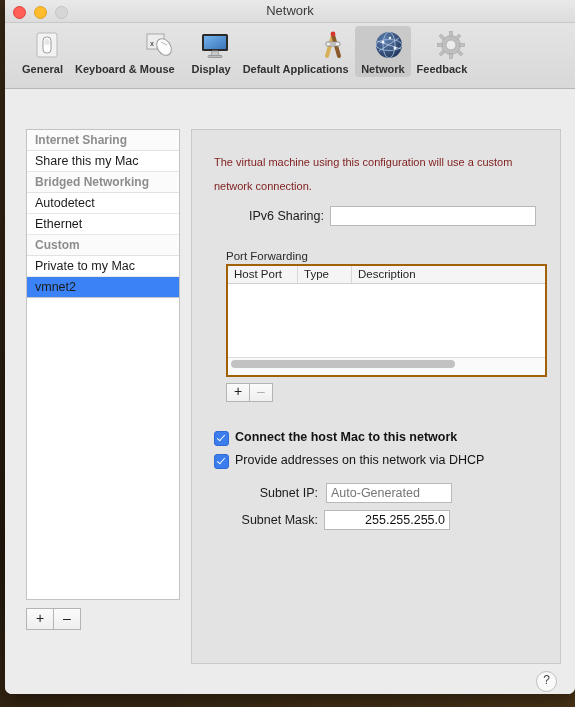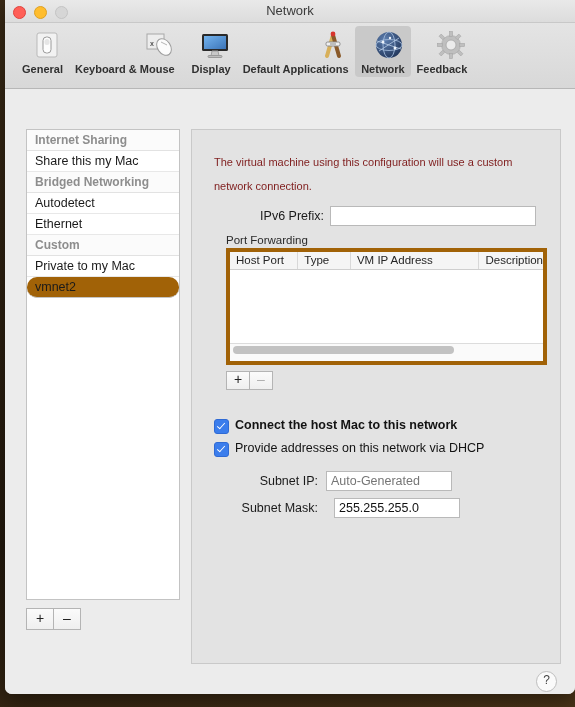--- a/index.html
+++ b/index.html
@@ -69,21 +69,21 @@
     font-size: 12px; font-weight: bold; color: #8d8d8d;
     padding: 3px 0 3px 8px;
     background: #fbfbfb;
     border-bottom: 1px solid #e2e2e2;
   }
   .sbrow {
     font-size: 12.5px; color: #1a1a1a;
     padding: 3px 0 3px 8px;
     border-bottom: 1px solid #e8e8e8;
   }
-  .sbrow.sel { background: #a16207; border-bottom-color: #c4c4c4; border-radius: 10px; }
+  .sbrow.sel { background: #3b82f6; border-bottom-color: #c4c4c4; }
   .sb-buttons { position: absolute; left: 21px; top: 519px; display: flex; }
   .sqbtn {
     width: 26px; height: 20px;
     background: linear-gradient(#fbfbfb, #efefef);
     border: 1px solid #b4b4b4;
     font-size: 14px; line-height: 18px; text-align: center;
     color: #222;
   }
   .sqbtn.mid { border-left: none; }
   .sqbtn.dis { color: #b0b0b0; }
@@ -117,21 +117,21 @@
   .tfield {
     background: #fff; border: 1px solid #b9b9b9;
     height: 18px; font-size: 12.5px; color: #111;
     padding: 0 4px; line-height: 18px;
     font-family: "Liberation Sans", sans-serif;
   }
   .tfield.ph { color: #737373; }
   
   .pf-title { font-size: 11.5px; color: #2a2a2a; }
   .pf-table {
-    background: #fff; border: 4px solid #a16207;
+    background: #fff; border: 2px solid #a16207;
     position: relative; overflow: hidden;
   }
   .pf-head { display: flex; height: 17px; background: #f5f5f5; border-bottom: 1px solid #cfcfcf; }
   .pf-th {
     font-size: 11.5px; color: #252525;
     padding: 1px 0 0 6px; border-right: 1px solid #d8d8d8;
     line-height: 15px;
   }
   .pf-rows { height: 73px; background: #fff; }
   .pf-scrollwrap { height: 13px; background: #fafafa; border-top: 1px solid #dcdcdc; padding: 2px 3px; }
@@ -284,31 +284,30 @@
       <div class="sqbtn mid">–</div>
     </div>
 
     <div class="pane">
 
       <div class="desc">The virtual machine using this configuration will use a custom network connection.</div>
 
 
 
       <div class="fieldrow" style="margin:8px 22px 0 40px;">
-        <span class="flabel" style="width:92px;">IPv6 Prefix:</span>
+        <span class="flabel" style="width:92px;">IPv6 Sharing:</span>
         <input class="tfield" style="width: 196px; margin-left: 6px;" value="">
       </div>
 
-      <div style="margin:8px 13px 0 34px;">
+      <div style="margin:24px 13px 0 34px;">
         <div class="pf-title">Port Forwarding</div>
         <div class="pf-table" style="margin-top:2px;">
           <div class="pf-head">
             <div class="pf-th" style="width:63px;">Host Port</div>
             <div class="pf-th" style="width:47px;">Type</div>
-            <div class="pf-th" style="width:125px;">VM IP Address</div>
             <div class="pf-th" style="flex:1; border-right:none;">Description</div>
           </div>
           <div class="pf-rows"></div>
           <div class="pf-scrollwrap">
             <div class="pf-thumb" style="width:72%;"></div>
           </div>
         </div>
         <div style="display:flex; margin-top:6px;">
           <div class="sqbtn" style="width:22px; height:17px; line-height:15px;">+</div>
           <div class="sqbtn mid dis" style="width:22px; height:17px; line-height:15px;">–</div>
@@ -325,21 +324,21 @@
         <span class="cblabel">Provide addresses on this network via DHCP</span>
       </div>
 
       <div class="fieldrow" style="margin:14px 22px 0 22px;">
         <span class="flabel" style="width:104px;">Subnet IP:</span>
         <input class="tfield ph" style="width: 116px; margin-left: 8px;" placeholder="Auto-Generated">
       </div>
 
       <div class="fieldrow" style="margin:7px 22px 0 22px;">
         <span class="flabel" style="width:104px;">Subnet Mask:</span>
-        <input class="tfield" style="width: 116px; margin-left: 16px;" value="255.255.255.0">
+        <input class="tfield" style="width: 116px; margin-left: 6px; text-align: right;" value="255.255.255.0">
       </div>
 
     </div>
 
     <div class="bottombar">
 
       <div class="helpbtn">?</div>
 
     </div>
 

